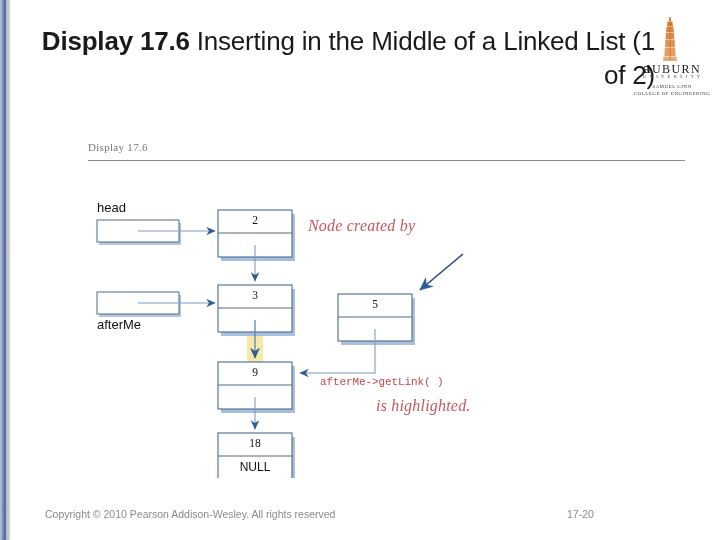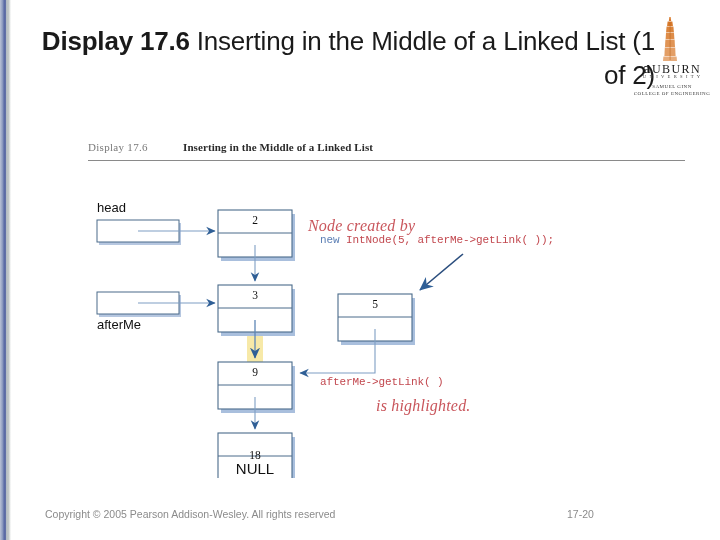--- a/index.html
+++ b/index.html
@@ -221,21 +221,20 @@
   <div class="college">
     <div>SAMUEL GINN</div>
     <div>COLLEGE OF ENGINEERING</div>
   </div>
 </div>
 
 <div class="figure">
 
   <div class="fig-head">
     <span class="fh-label">Display 17.6</span>
-    <span class="fh-title">Inserting in the Middle of a Linked List</span>
   </div>
   <div class="fig-rule"></div>
 
   <svg class="canvas" viewBox="0 0 600 314">
     <defs>
       <marker id="ah" markerWidth="9" markerHeight="9" refX="8" refY="4.5" orient="auto">
         <path d="M0,0.6 L8.6,4.5 L0,8.4 L2.6,4.5 Z" fill="#2f5f96"></path>
       </marker>
     </defs>
 
@@ -281,26 +280,25 @@
 
     <line x1="375" y1="90" x2="332" y2="126" stroke="#2b4e7e" stroke-width="1.6" marker-end="url(#ah)"></line>
   </svg>
 
   <div class="var-label" style="left:9px; top:62px;">head</div>
   <div class="var-label" style="left:9px; top:134px;margin-top:45px;">afterMe</div>
 
   <div class="node-val" style="left:130px; top:76px; width:74px;">2</div>
   <div class="node-val" style="left:130px; top:151px; width:74px;">3</div>
   <div class="node-val" style="left:130px; top:228px; width:74px;">9</div>
-  <div class="node-val" style="left:130px; top:311px; width:74px;">18</div>
-  <div class="node-val" style="left:130px; top:322px; width:74px; font-family:'Liberation Sans', sans-serif; font-size:15px;">NULL</div>
+  <div class="node-val" style="left:130px; top:299px; width:74px;">18</div>
+  <div class="node-val" style="left:130px; top:322px; width:74px; font-family:'Liberation Sans', sans-serif; font-size:12px;">NULL</div>
   <div class="node-val" style="left:250px; top:160px; width:74px;">5</div>
 
   <div class="ann ann-script" style="left:220px; top:79px;">Node created by</div>
 
-  <div class="ann ann-code" style="left:232px; top:96px;"><span class="kw">new</span><span> IntNode(5, afterMe-&gt;getLink( ));</span></div>
 
   <div class="ann ann-code" style="left:232px; top:238px;text-align:center;">afterMe-&gt;getLink( )</div>
   <div class="ann ann-script" style="left:288px; top:259px;font-style:italic;">is highlighted.</div>
 </div>
 
-<div class="footer-copy">Copyright © 2005 Pearson Addison-Wesley. All rights reserved</div>
+<div class="footer-copy">Copyright © 2010 Pearson Addison-Wesley. All rights reserved</div>
 <div class="footer-page">17-20</div>
 
 </body></html>

